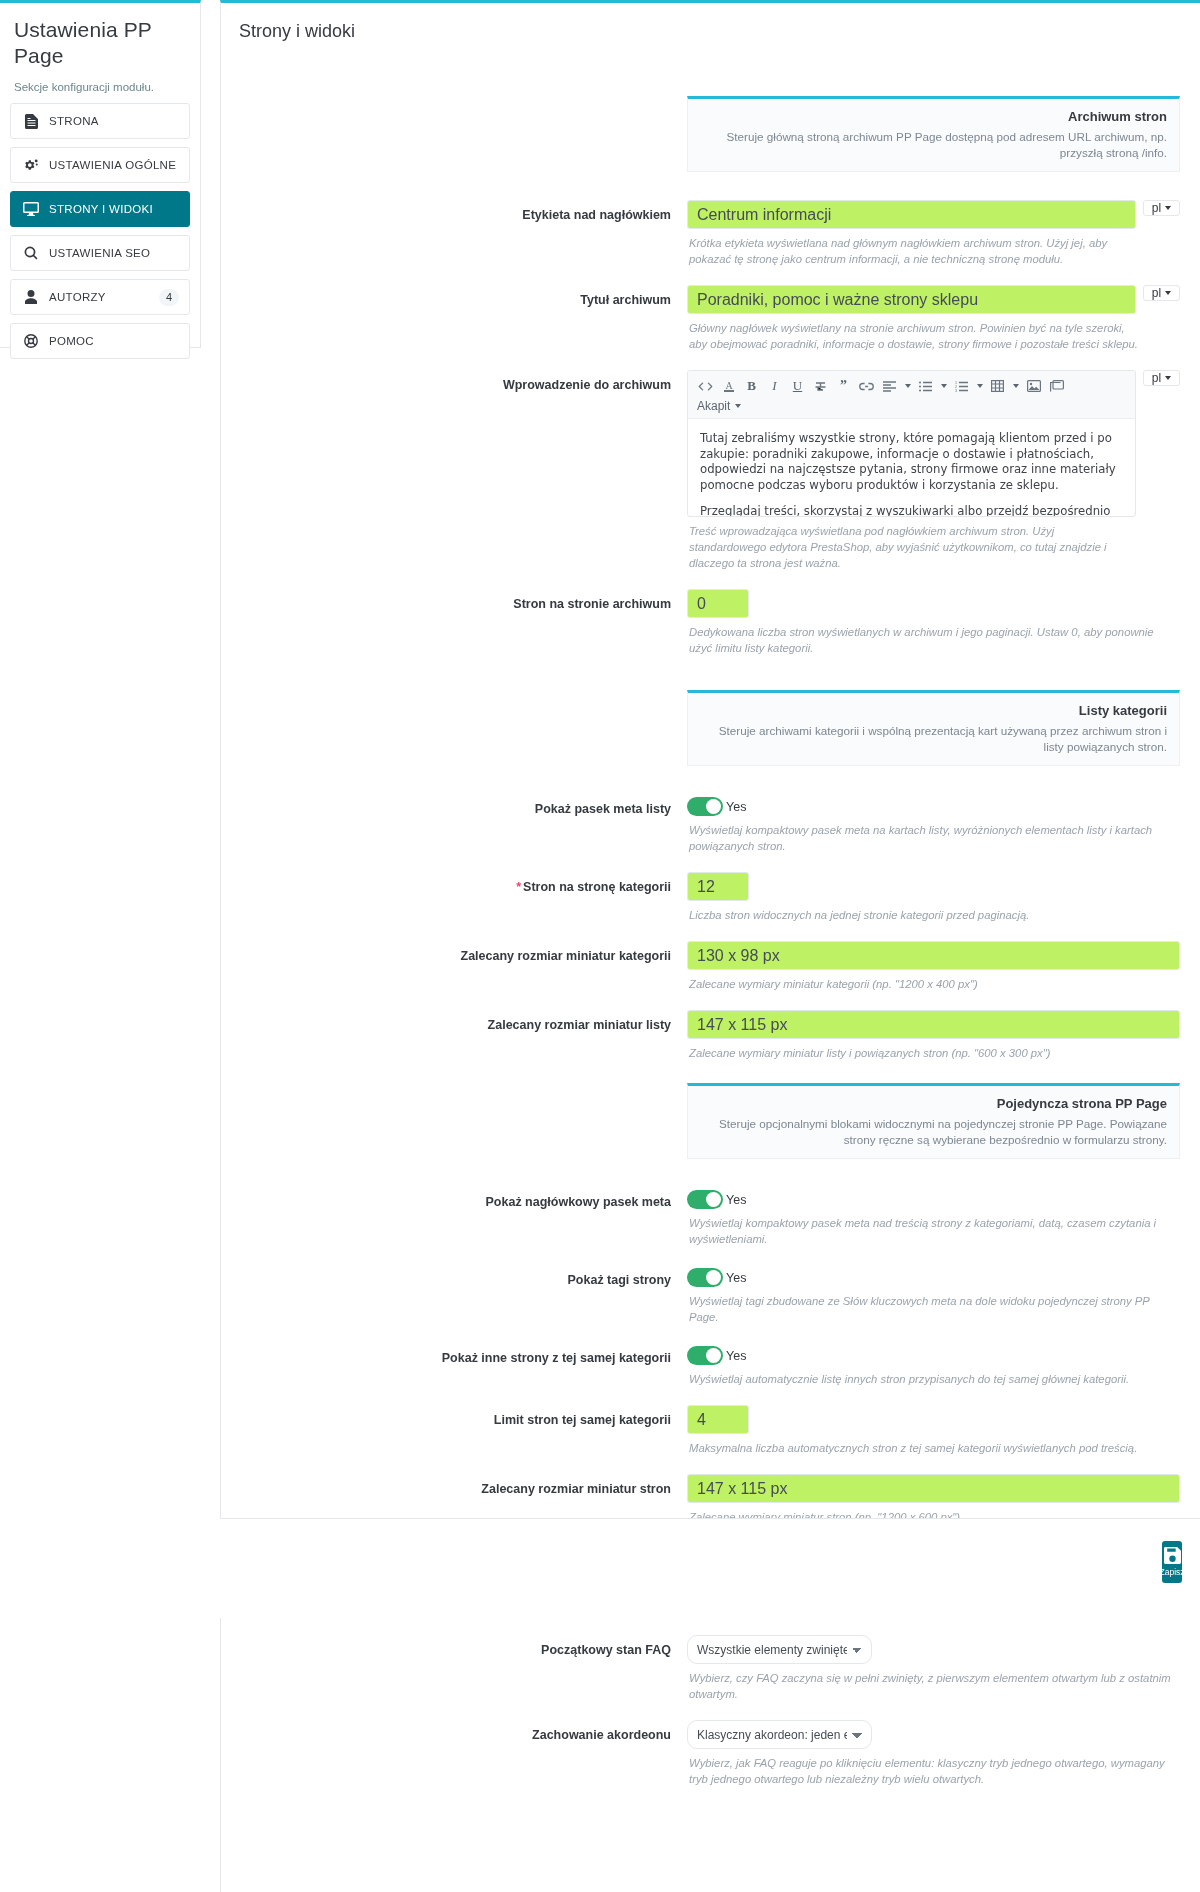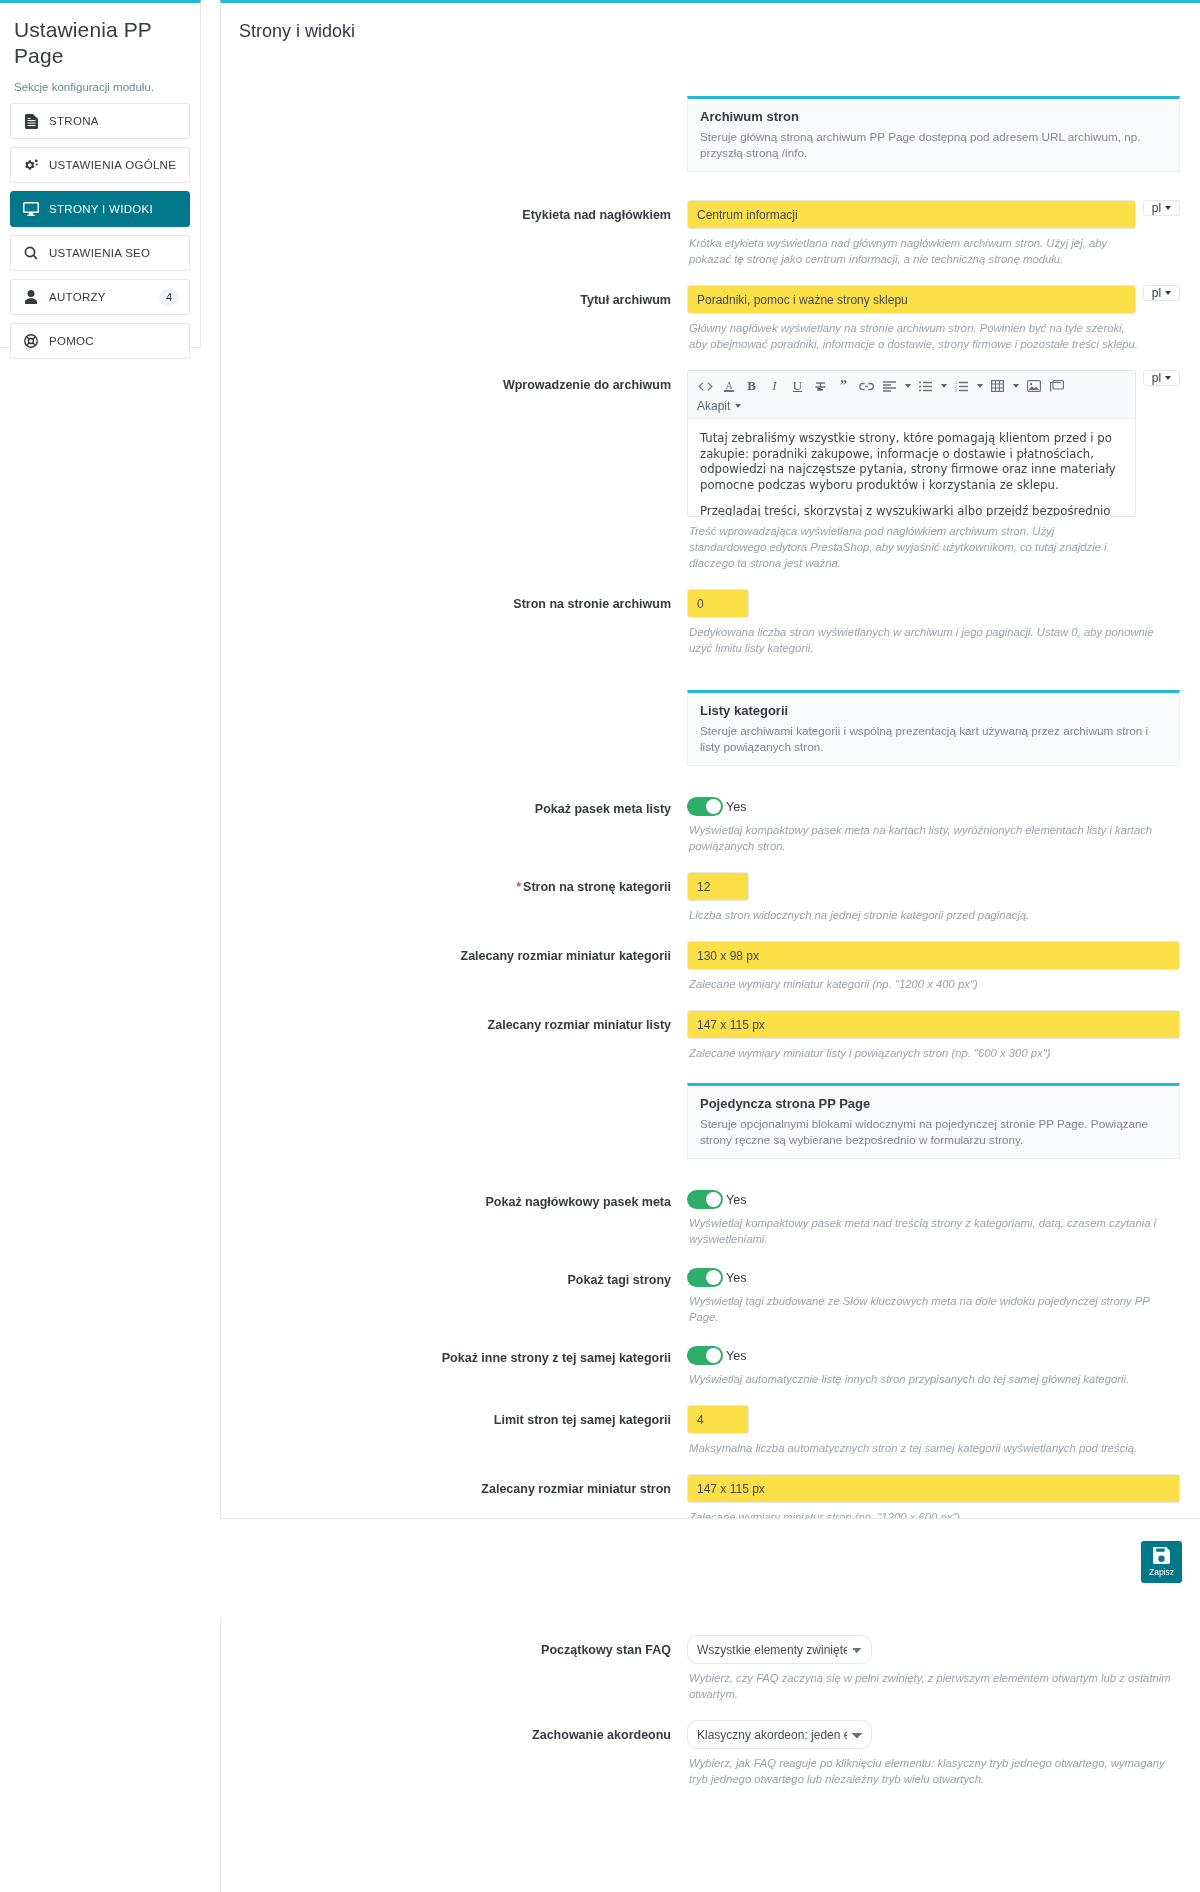--- a/index.html
+++ b/index.html
@@ -133,40 +133,40 @@
   
   .section-banner {
     margin:0 0 0 0;
     border-top:3px solid #25b9d7;
     background:#fafbfc;
     border-left:1px solid #edf0f2;
     border-right:1px solid #edf0f2;
     border-bottom:1px solid #edf0f2;
     padding:10px 12px 10px 12px;
   }
-  .sec-wrap { padding:0 12px 0 0; display:flex; }
+  .sec-wrap { padding:0 12px 0 0; display:flex;text-align:right; }
   .sec-spacer { width:466px; flex:0 0 466px; }
   .sec-body { flex:1 1 auto; min-width:0; padding-right:8px;}
   .sec-title {
     font-size:13px; font-weight:bold; color:#363a41;
     margin-bottom:5px;
   }
   .sec-desc {
     font-size:11.7px; color:#7d8793; line-height:16px;
   }
 
   
   .inp {
     width:100%;
     height:29px;
     border:1px solid #e4e8eb;
     border-radius:3px;
-    background:#fde047;
+    background:#bef264;
     font-family:"Liberation Sans", sans-serif;
-    font-size:12px;
+    font-size:16px;
     color:#464c56;
     padding:0 9px;
     outline:none;
   }
   .inp::placeholder { color:#8a939c; }
   .inp-sm { width:62px; }
   .inp-row { display:flex; align-items:flex-start; gap:7px; }
   .inp-grow { flex:1 1 auto; min-width:0; }
 
   .lang-btn {
@@ -300,21 +300,21 @@
     left:220px;
     top:1518px;
     width:980px;
     height:100px;
     border-top:1px solid #e4e8eb;
     background:#fff;
   }
   .save-btn {
     position:absolute;
     right:18px; top:22px;
-    width:41px; height:42px;
+    width:20px; height:42px;
     background:#00788a;
     border-radius:3px;
     display:flex; flex-direction:column;
     align-items:center; justify-content:center;
     color:#fff;
     cursor:pointer;
     gap:1px;
   }
   .save-label { font-size:8.5px; line-height:9px; }
 </style>

